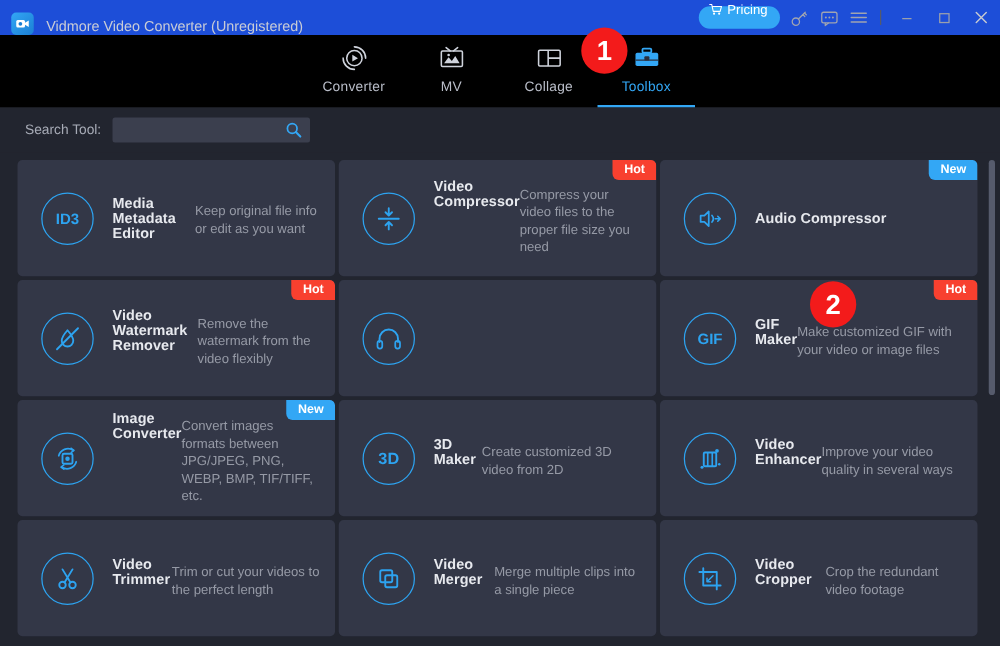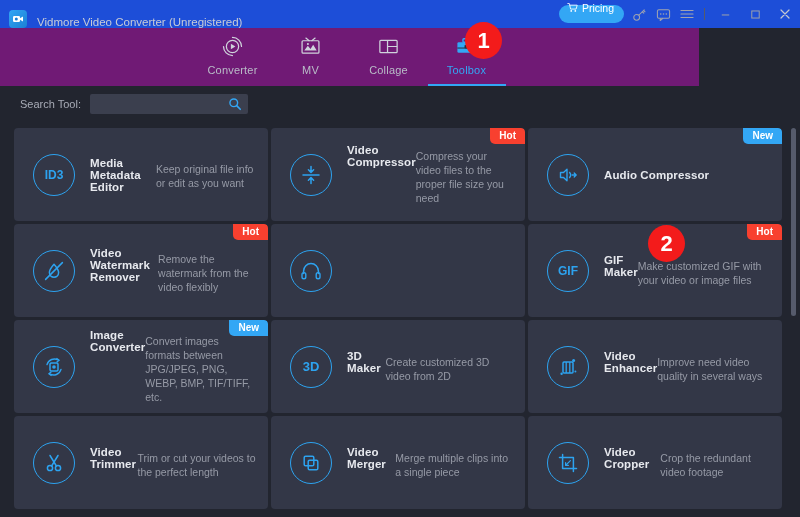--- a/index.html
+++ b/index.html
@@ -60,22 +60,22 @@
   }
   .win-btn {
     width: 30px; height: 28px;
     display: flex; align-items: center; justify-content: center;
     cursor: pointer;
   }
 
   
   .navbar {
     position: absolute; top: 28px; left: 0;
-    width: 699px; height: 58px;
-    background: #701a75;
+    width: 800px; height: 58px;
+    background: #000000;
     display: flex; align-items: flex-start; justify-content: center;
     gap: 0px;
   }
   .nav-tab {
     width: 78px;
     padding-top: 5px;
     display: flex; flex-direction: column; align-items: center;
     cursor: pointer; position: relative;
     height: 58px;
   }
@@ -462,21 +462,21 @@
                 <rect x="7" y="7" width="10" height="11" rx="1" fill="none" stroke="#2da3f0" stroke-width="1.5"></rect>
                 <path d="M10.2 7 V18 M13.8 7 V18" stroke="#2da3f0" stroke-width="1.3"></path>
                 <circle cx="17.6" cy="5.6" r="1.5" fill="#2da3f0"></circle>
                 <circle cx="5.6" cy="18.8" r="1.2" fill="#2da3f0"></circle>
                 <circle cx="19.4" cy="16.4" r="1" fill="#2da3f0"></circle>
               </svg>
             </div>
           </div>
           <div class="card-text">
             <div class="card-title">Video Enhancer</div>
-            <div class="card-desc">Improve need video quality in several ways</div>
+            <div class="card-desc">Improve your video quality in several ways</div>
           </div>
         </div>
         <div class="card">
           <div class="card-icon">
             <div class="ring">
               <svg width="24" height="24" viewBox="0 0 24 24">
                 <circle cx="8" cy="17" r="2.6" fill="none" stroke="#2da3f0" stroke-width="1.5"></circle>
                 <circle cx="16" cy="17" r="2.6" fill="none" stroke="#2da3f0" stroke-width="1.5"></circle>
                 <path d="M9.6 15 L16 4.5 M14.4 15 L8 4.5" stroke="#2da3f0" stroke-width="1.5" stroke-linecap="round"></path>
               </svg>

